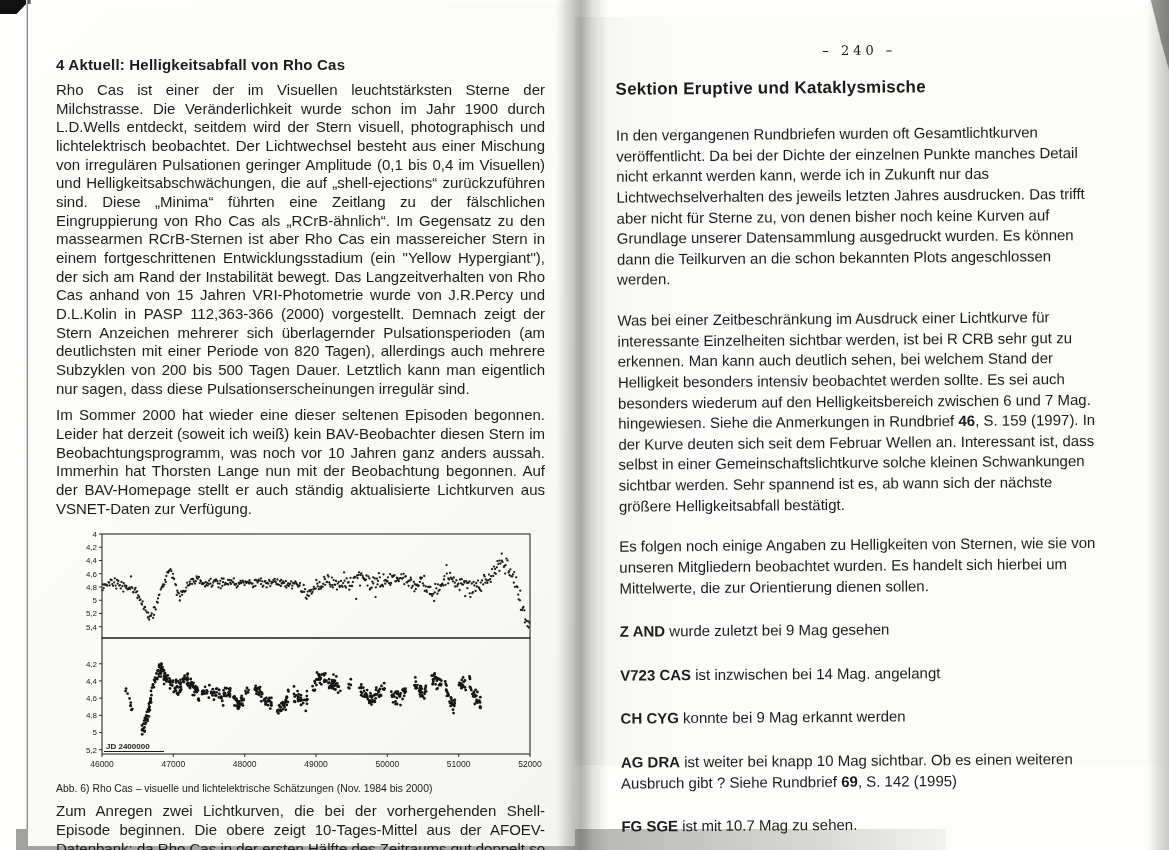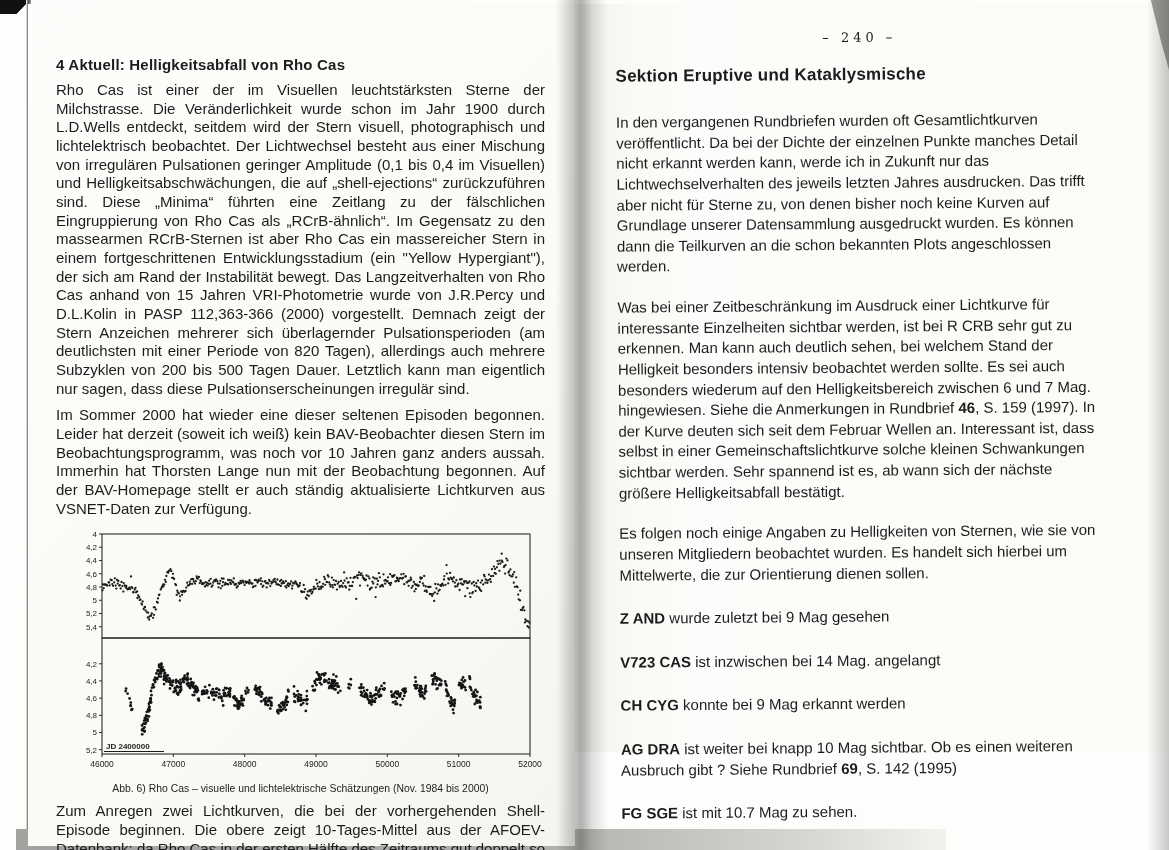--- a/index.html
+++ b/index.html
@@ -18,33 +18,33 @@
                  z-index:5;pointer-events:none;}
   .right-edge{position:absolute;right:0;top:0;width:22px;height:850px;
               background:linear-gradient(to left,rgba(60,60,58,.28),rgba(60,60,58,0));z-index:5;}
   .right-top-smudge{position:absolute;right:0;top:0;width:26px;height:70px;background:rgba(40,40,38,.45);
                     clip-path:polygon(30% 0,100% 0,100% 100%,70% 60%);z-index:6;}
 
   
   .page{position:absolute;background:#fcfcfa;}
   .page-left{left:28px;top:4px;width:547px;height:842px;
              background:linear-gradient(135deg,#fdfdfb 0%,#fafaf7 60%,#f4f4f0 100%);}
-  .page-right{left:575px;top:4px;width:594px;height:748px;
+  .page-right{left:575px;top:17px;width:594px;height:748px;
               background:linear-gradient(to right,#efefec 0%,#f9f9f6 9%,#fcfcfa 20%,#fbfbf8 100%);}
 
   .pl-content{padding:38px 30px 0 28px;}
   .pr-content{padding:28px 66px 0 40px;transform:rotate(-0.45deg);transform-origin:left top;}
 
   .page-num{text-align:center;font-family:"DejaVu Serif", serif;font-size:13px;letter-spacing:4px;}
   .pl-content .page-num{margin-left:-10px;}
 
   .article-title{margin-top:14px;font-size:15px;font-weight:bold;letter-spacing:.2px;}
   .p-sm{font-size:15px;line-height:1.245;text-align:justify;margin:8px 0 0;}
   .fig-wrap{margin:10px 0 0 6px;}
-  .fig-caption{font-size:10.4px;text-align:center;margin-top:1px;}
+  .fig-caption{font-size:10.4px;text-align:left;margin-top:1px;}
   .contact{margin-top:12px;font-size:10.4px;line-height:1.5;}
 
   .section-heading{margin-top:20px;font-size:17px;font-weight:bold;letter-spacing:.2px;}
   .p-lg{font-size:15px;line-height:1.375;margin:20px 0 0;text-align:left;}
   .p-lg.first{margin-top:26px;}
   .star-note{font-size:15px;line-height:1.375;margin:23px 0 0;}
 
   svg text{font-family:"Liberation Sans", sans-serif;fill:#1c1c1c;}
 </style>
 </head>

